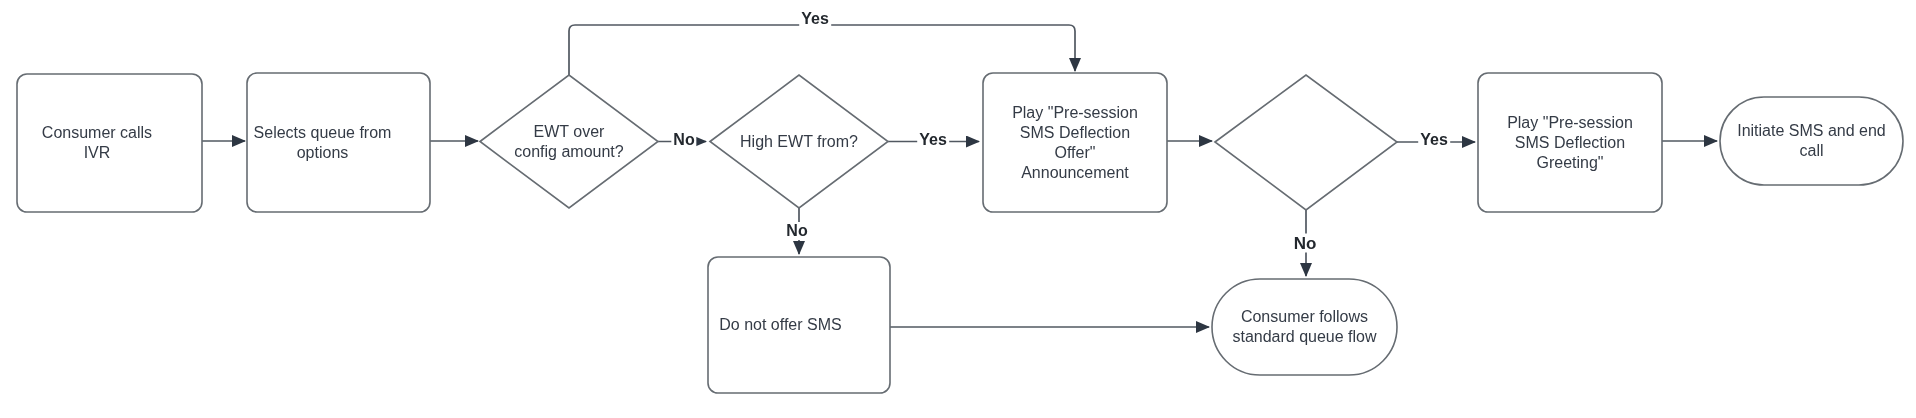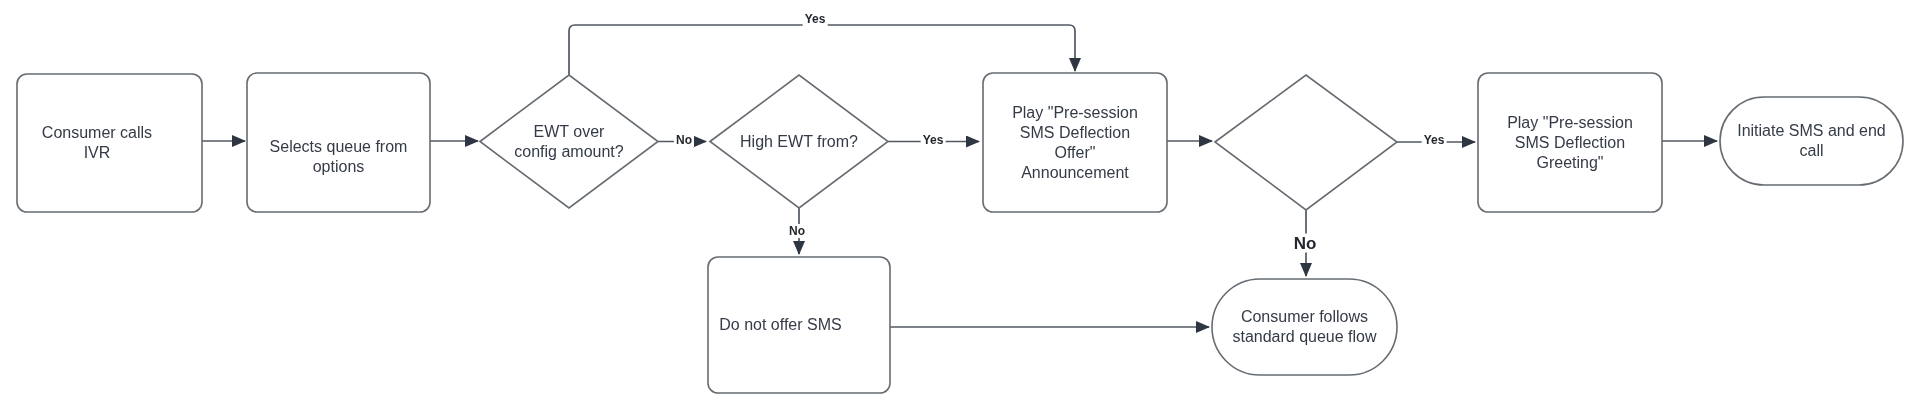--- a/index.html
+++ b/index.html
@@ -30,21 +30,21 @@
     font-size: 16px;
     line-height: 1.25;
     white-space: pre-line;
     pointer-events: none;
   }
   .edge-label {
     position: absolute;
     transform: translate(-50%, -50%);
     background: #ffffff;
     color: #23282e;
-    font-size: 12px;
+    font-size: 16px;
     font-weight: bold;
     line-height: 1;
     padding: 1px 2px;
     pointer-events: none;
   }
   .shape {
     fill: #ffffff;
     stroke: #666c72;
     stroke-width: 1.6;
   }
@@ -85,21 +85,21 @@
     <rect class="shape" x="983" y="73" width="184" height="139" rx="10"></rect>
     <polygon class="shape" points="1215,142 1306,75 1397,142 1306,210"></polygon>
     <rect class="shape" x="1478" y="73" width="184" height="139" rx="10"></rect>
     <rect class="shape" x="1720" y="97" width="183" height="88" rx="44"></rect>
     <rect class="shape" x="708" y="257" width="182" height="136" rx="10"></rect>
     <rect class="shape" x="1212" y="279" width="185" height="96" rx="48"></rect>
   </svg>
 
   <div class="node-label" style="left:24px; top:74px; width:146px; height:138px;">Consumer calls
 IVR</div>
-  <div class="node-label" style="left:247px; top:73px; width:183px; height:139px;margin-top:14px;">Selects queue from
+  <div class="node-label" style="left:231px; top:73px; width:183px; height:139px;">Selects queue from
 options</div>
   <div class="node-label" style="left:480px; top:75px; width:178px; height:133px;text-align:center;">EWT over
 config amount?</div>
   <div class="node-label" style="left:710px; top:75px; width:178px; height:133px;">High EWT from?</div>
   <div class="node-label" style="left:983px; top:73px; width:184px; height:139px;">Play "Pre-session
 SMS Deflection
 Offer"
 Announcement</div>
   <div class="node-label" style="left:1478px; top:73px; width:184px; height:139px;">Play "Pre-session
 SMS Deflection

